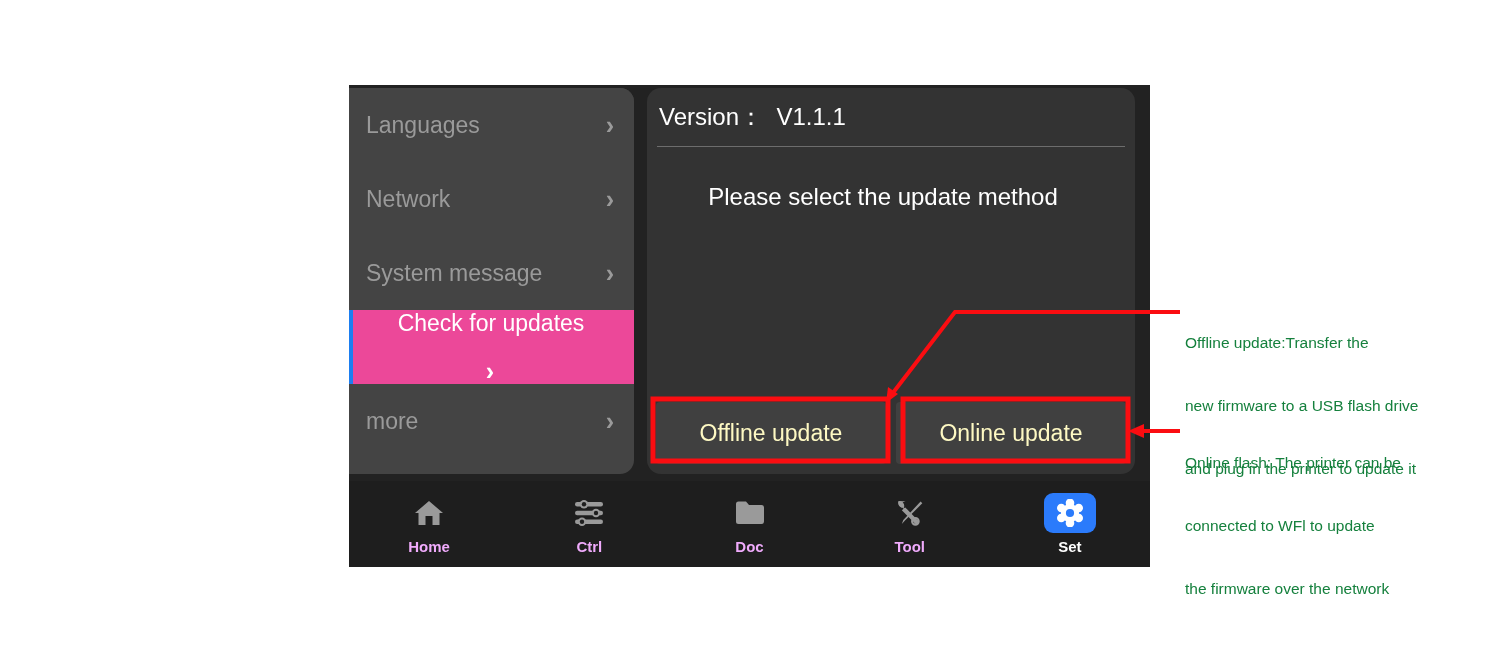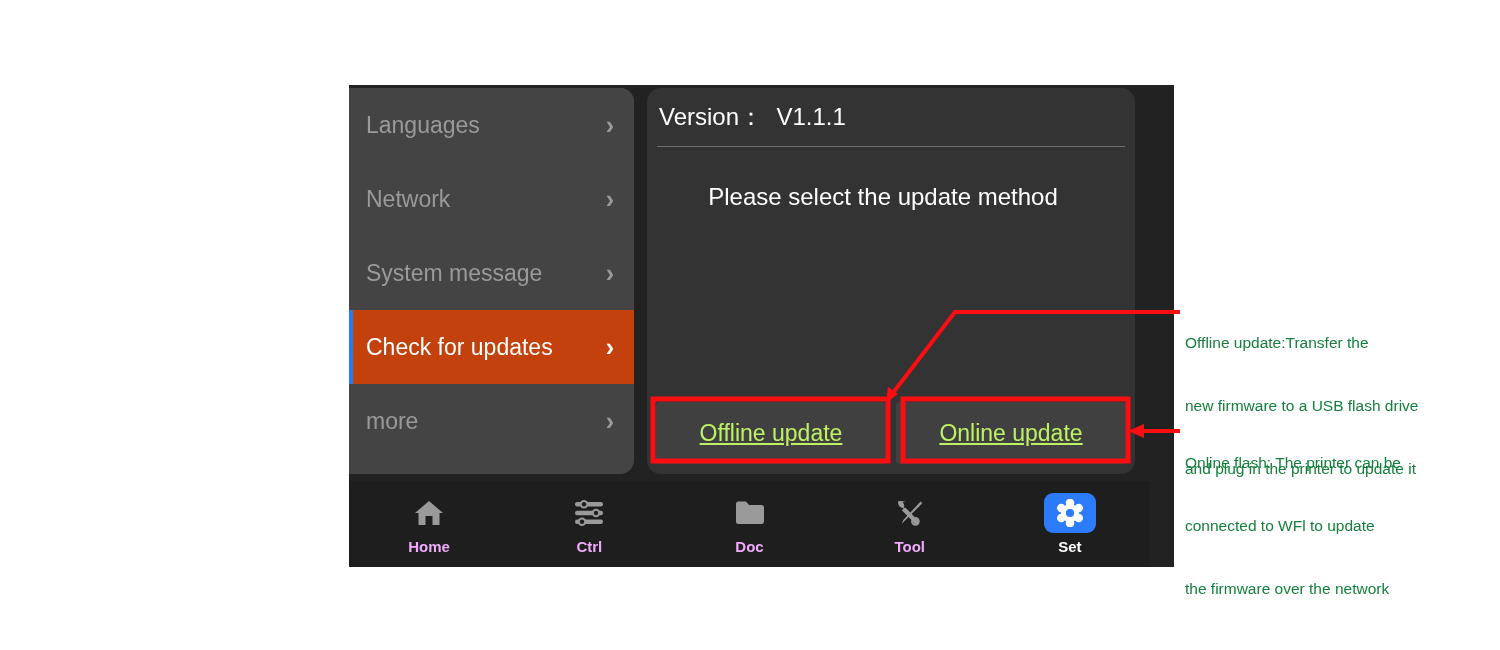--- a/index.html
+++ b/index.html
@@ -11,21 +11,20 @@
     position:relative;
   }
 
   
   #device{
     position:absolute;
     left:349px; top:85px;
     width:801px; height:482px;
     background:#222222;
     overflow:hidden;
-    padding-left:24px;
   }
 
   
   #panels{
     position:absolute;
     left:0; top:0;
     width:801px; height:392px;
   }
 
   
@@ -53,22 +52,23 @@
     white-space:nowrap;
   }
   .side-item .side-chev{
     font-size:25px;
     line-height:1;
     color:#9a9a9a;
     font-weight:600;
     padding-right:2px;
   }
   .side-item.active{
-    background:#c2410c;
+    background:#ec4899;
     color:#ffffff;
+    flex-direction:column;
   }
   .side-item.active .side-chev{color:#ffffff;}
   .side-accent{
     position:absolute;
     left:0; top:0;
     width:4px; height:100%;
     background:#1d7ef0;
     display:none;
   }
   .side-item.active .side-accent{display:block;}
@@ -118,27 +118,26 @@
     width:488px;
     display:flex;
     justify-content:space-between;
     padding:0 9px;
     box-sizing:border-box;
   }
   .upd-btn{
     width:230px; height:62px;
     background:#404040;
     border-radius:4px;
-    color:#bef264;
+    color:#fef9c3;
     font-size:23px;
     display:flex;
     align-items:center;
     justify-content:center;
     box-sizing:border-box;
-    text-decoration:underline;
   }
 
   
   #navbar{
     position:absolute;
     left:0; bottom:0;
     width:801px; height:86px;
     background:#1e1e1e;
     display:flex;
   }

